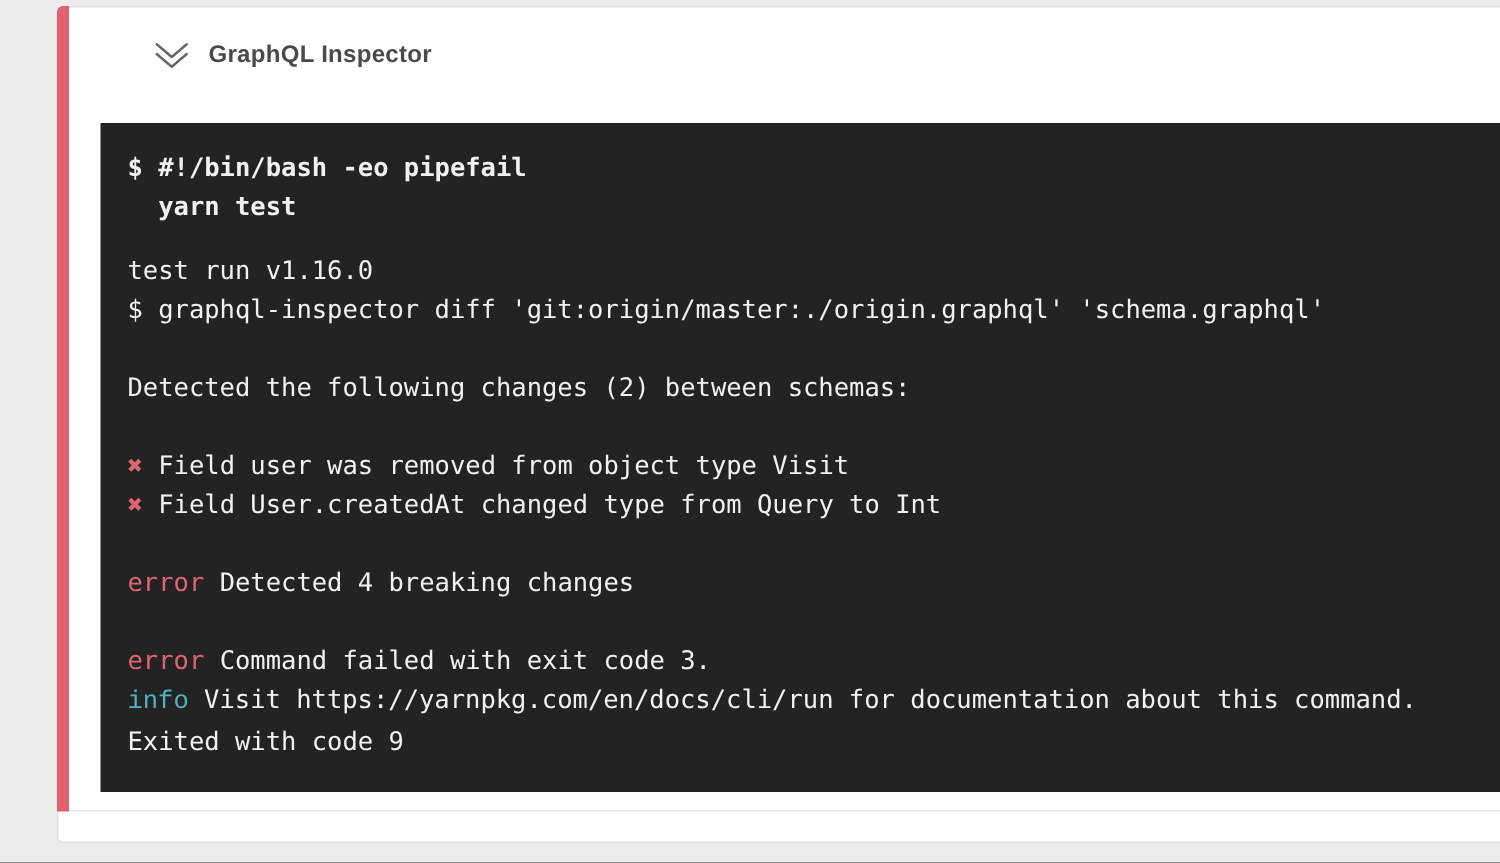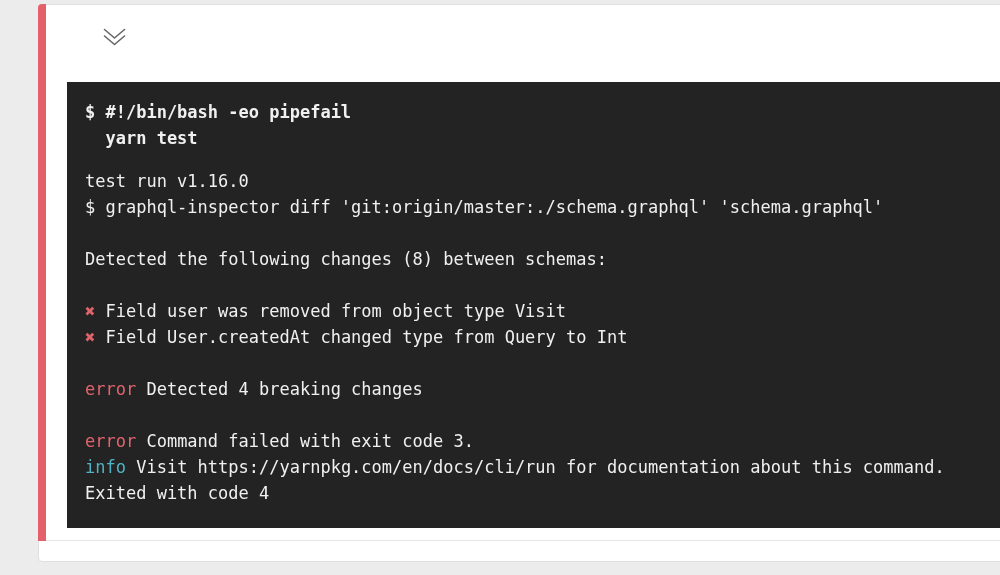--- a/index.html
+++ b/index.html
@@ -65,51 +65,52 @@
     padding:17px 18px;
     overflow:hidden;
     font-family:"DejaVu Sans Mono","Liberation Mono",monospace;
     font-size:17px;
     line-height:26px;
     color:var(--term-text);
   }
   .term-command{font-weight:bold;margin-bottom:17px;}
   .tline{white-space:pre;min-height:26px;}
   .c-red{color:var(--term-red);}
-  .c-cyan{color:var(--term-cyan);}
+  .c-cyan{color:var(--term-cyan);font-family:Liberation Mono, monospace;}
 </style>
 </head>
 <body>
 
 <div class="card">
   <div class="step-section">
     <div class="stripe"></div>
 
     <div class="step-header">
       <svg class="chev-icon" width="27" height="24" viewBox="0 0 27 24" fill="none" stroke="#666666" stroke-width="1.6" stroke-linecap="round" stroke-linejoin="round">
         <path d="M3.5 4.5 L13.5 13 L23.5 4.5"></path>
         <path d="M3.5 11 L13.5 19.5 L23.5 11"></path>
       </svg>
+      <span class="step-title">GraphQL Inspector</span>
     </div>
 
     <div class="terminal">
       <div class="term-command">
           <div class="tline">$ #!/bin/bash -eo pipefail</div>
           <div class="tline">  yarn test</div>
         </div>
       <div class="term-output">
           <div class="tline"><span>test run v1.16.0</span></div>
-          <div class="tline"><span>$ graphql-inspector diff 'git:origin/master:./schema.graphql' 'schema.graphql'</span></div>
+          <div class="tline"><span>$ graphql-inspector diff 'git:origin/master:./origin.graphql' 'schema.graphql'</span></div>
           <div class="tline">&nbsp;</div>
-          <div class="tline"><span>Detected the following changes (8) between schemas:</span></div>
+          <div class="tline"><span>Detected the following changes (2) between schemas:</span></div>
           <div class="tline">&nbsp;</div>
           <div class="tline"><span class="c-red">✖</span><span> Field user was removed from object type Visit</span></div>
           <div class="tline"><span class="c-red">✖</span><span> Field User.createdAt changed type from Query to Int</span></div>
           <div class="tline">&nbsp;</div>
           <div class="tline"><span class="c-red">error</span><span> Detected 4 breaking changes</span></div>
           <div class="tline">&nbsp;</div>
           <div class="tline"><span class="c-red">error</span><span> Command failed with exit code 3.</span></div>
           <div class="tline"><span class="c-cyan">info</span><span> Visit https://yarnpkg.com/en/docs/cli/run for documentation about this command.</span></div>
-          <div class="tline"><span>Exited with code 4</span></div>
+          <div class="tline"><span>Exited with code 9</span></div>
         </div>
     </div>
   </div>
 </div>
 
 </body></html>

